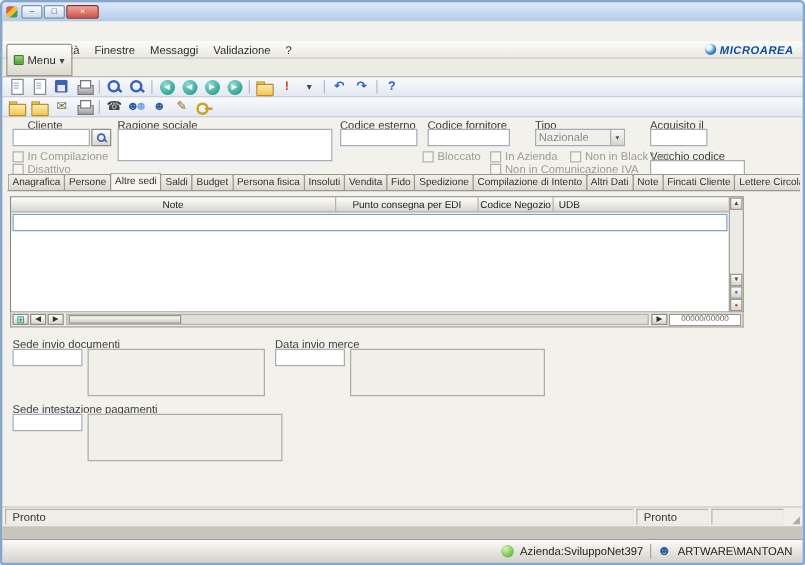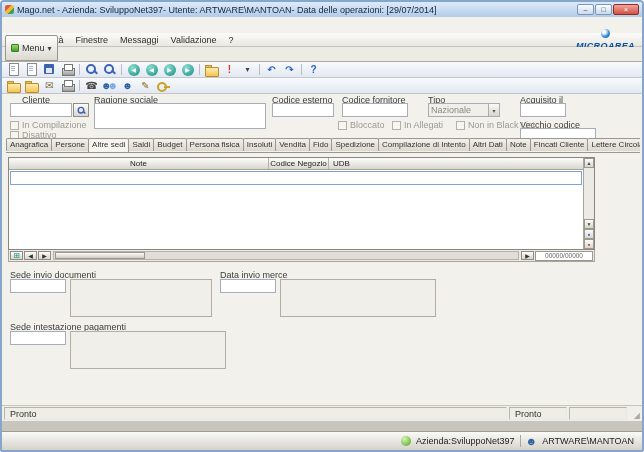--- a/index.html
+++ b/index.html
@@ -17,21 +17,21 @@
   .title-text { flex:1; font-size:9px; color:#13243d; white-space:nowrap; overflow:hidden; }
   .win-controls { display:flex; gap:1px; flex:0 0 auto; }
   .wbtn { width:17px; height:11px; border:1px solid #7d96b5; border-radius:2px; font-size:7px; line-height:9px;
           text-align:center; color:#2c415f; background:linear-gradient(#fbfdff,#c9d9ec); cursor:default; }
   .wbtn.close { width:26px; background:linear-gradient(#f2a49a,#cf5346); color:#fff; border-color:#8f2d24; }
 
   
   .menubar { height:14px; flex:0 0 auto; background:linear-gradient(#fbfbfa,#e9e8e2);
              border-bottom:1px solid #c6c4bb; display:flex; align-items:center; padding:0 2px;margin-top:16px; }
   .menu-item { padding:0 6px; font-size:9px; color:#2d2d2a; }
-  .brand { margin-left:auto; display:flex; align-items:center; gap:3px; padding-right:5px;flex-direction:column; }
+  .brand { margin-left:auto; display:flex; align-items:center; gap:3px; padding-right:5px; }
   .brand-circle { width:9px; height:9px; border-radius:50%;
                   background:radial-gradient(circle at 35% 32%, #fff 0 18%, #3e8fd6 55%, #0b4f9e); }
   .brand-text { color:#0b4f9e; font-weight:bold; font-style:italic; font-size:9px; letter-spacing:.4px; }
 
   
   .doctabbar { height:15px; flex:0 0 auto; background:#ecebe4; border-bottom:1px solid #aeaca3;
                display:flex; align-items:flex-end; gap:3px; padding:1px 3px 0; }
   .menu-btn { display:flex; align-items:center; gap:3px; height:13px; padding:12px 5px;
               border:1px solid #99978e; border-radius:2px 2px 0 0; background:linear-gradient(#fefefd,#dbd9d0); }
   .menu-btn-icon { width:8px; height:8px; border:1px solid #3a7d24; border-radius:1px;
@@ -96,21 +96,21 @@
            display:flex; align-items:center; }
   .combo-text { flex:1; padding:0 2px; color:#8a8a86; font-size:9px; white-space:nowrap; overflow:hidden; }
   .combo-arrow { width:11px; height:12px; border-left:1px solid #a6adb7;
                  background:linear-gradient(#fafaf9,#d6d4cb); font-size:6px; color:#555;
                  display:flex; align-items:center; justify-content:center; }
   .chk { position:absolute; display:flex; align-items:center; gap:3px; font-size:9px; color:#9b9a93; }
   .chkbox { width:9px; height:9px; border:1px solid #b3b1a9; background:#f6f5f0; flex:0 0 auto; }
 
   
   .tabstrip { position:absolute; left:4px; top:44px; width:634px; height:15px;
-              display:flex; align-items:flex-start; white-space:nowrap; overflow:hidden;
+              display:flex; align-items:center; white-space:nowrap; overflow:hidden;
               border-bottom:1px solid #99978e; }
   .tab { font-size:8px; padding:1px 3px 0; height:13px; margin-right:-1px; color:#33332f;
          border:1px solid #99978e; border-bottom:none; border-radius:2px 2px 0 0;
          background:linear-gradient(#f2f0ea,#dbd8cf); }
   .tab.active { background:#f5f4ef; height:15px; margin-bottom:-1px; border-bottom:1px solid #f5f4ef; z-index:2; }
 
   
   .grid { position:absolute; left:6px; top:63px; width:587px; height:93px;
           border:1px solid #88867d; background:#fff; display:flex; }
   .grid-cols { flex:1; display:flex; flex-direction:column; }
@@ -165,21 +165,20 @@
   .asep { width:1px; height:12px; background:#a9a79e; }
   .appuser { color:#2d5f9e; font-size:11px; line-height:10px; }
 </style>
 </head>
 <body>
 
 <div class="window">
 
   <div class="titlebar">
     <span class="app-icon"></span>
-    <span class="title-text">Mago.net - Azienda: SviluppoNet397- Utente: ARTWARE\MANTOAN- Data delle operazioni: [29/07/2014]</span>
     <span class="win-controls">
       <span class="wbtn">–</span>
       <span class="wbtn">□</span>
       <span class="wbtn close">×</span>
     </span>
   </div>
 
   <div class="menubar">
     <span class="menu-item">File</span>
     <span class="menu-item">Attività</span>
@@ -325,25 +324,29 @@
     <label class="chk" style="left:8px;top:36px">
       <span class="chkbox"></span>
       <span>Disattivo</span>
     </label>
     <label class="chk" style="left:336px;top:26px">
       <span class="chkbox"></span>
       <span>Bloccato</span>
     </label>
     <label class="chk" style="left:390px;top:26px">
       <span class="chkbox"></span>
-      <span>In Allegati</span>
+      <span>In Azienda</span>
     </label>
     <label class="chk" style="left:454px;top:26px">
       <span class="chkbox"></span>
       <span>Non in Black List</span>
+    </label>
+    <label class="chk" style="left:390px;top:36px">
+      <span class="chkbox"></span>
+      <span>Non in Comunicazione IVA</span>
     </label>
 
     <div class="tabstrip">
       <span class="tab">Anagrafica</span>
       <span class="tab">Persone</span>
       <span class="tab active">Altre sedi</span>
       <span class="tab">Saldi</span>
       <span class="tab">Budget</span>
       <span class="tab">Persona fisica</span>
       <span class="tab">Insoluti</span>
@@ -355,20 +358,21 @@
       <span class="tab">Note</span>
       <span class="tab">Fincati Cliente</span>
       <span class="tab">Lettere Circolari</span>
 
     </div>
 
     <div class="grid">
       <div class="grid-cols">
         <div class="grid-header">
           <span class="gh" style="width:260px">Note</span>
+          <span class="gh" style="width:114px">Punto consegna per EDI</span>
           <span class="gh" style="width:60px">Codice Negozio</span>
           <span class="gh" style="width:25px;border-right:none">UDB</span>
         </div>
         <div class="current-row"></div>
         <div class="grid-body"></div>
       </div>
       <div class="vscroll">
         <span class="sbtn">▲</span>
         <span class="strack"></span>
         <span class="sbtn">▼</span>

